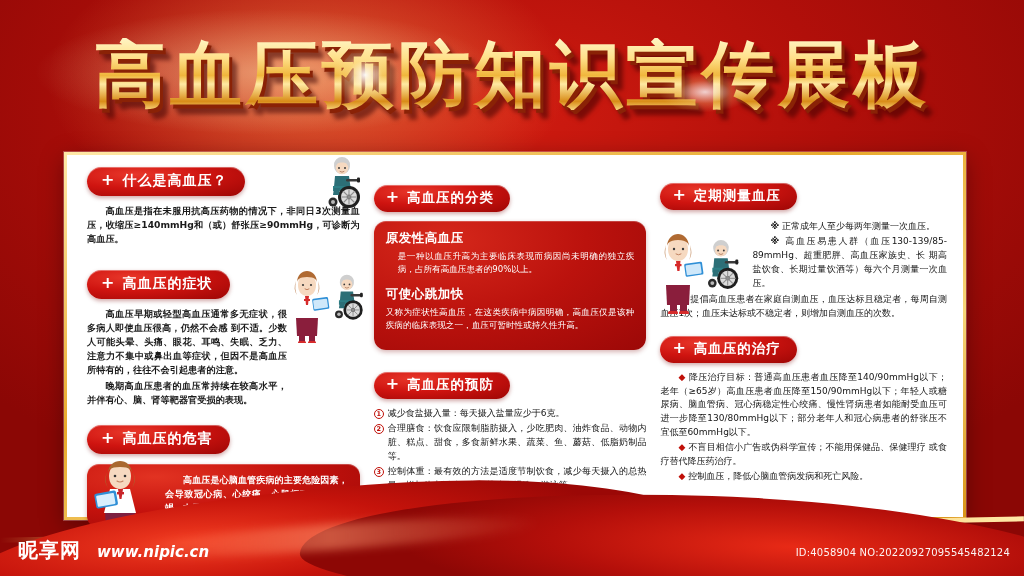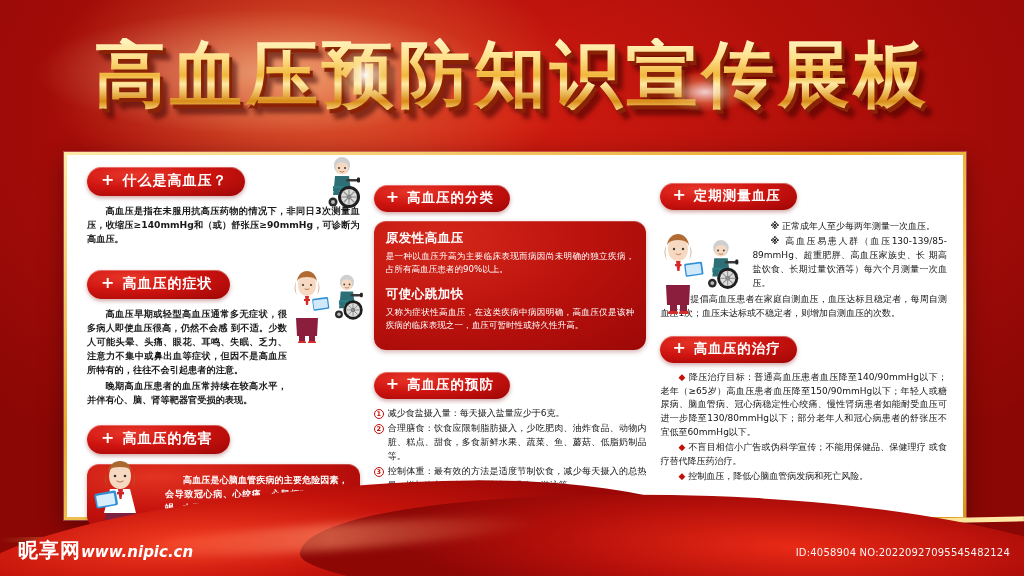--- a/index.html
+++ b/index.html
@@ -75,21 +75,21 @@
     border-radius:50% 50% 40% 60% / 60% 70% 30% 40%;
     transform:rotate(2deg);
   }
   #ribbon .hl{
     position:absolute;left:120px;bottom:26px;width:420px;height:26px;
     background:linear-gradient(90deg,rgba(255,120,80,0),rgba(255,150,110,.55),rgba(255,120,80,0));
     border-radius:50%;transform:rotate(-4deg);filter:blur(4px);
   }
   #watermark{
     position:absolute;left:18px;bottom:12px;z-index:7;
-    display:flex;align-items:baseline;gap:0;color:#fff;
+    display:flex;align-items:baseline;gap:16px;color:#fff;
   }
   #watermark .wm-cn{font-size:20px;font-weight:bold;letter-spacing:1px;}
   #watermark .wm-url{font-size:15px;font-style:italic;font-weight:bold;}
   #idcode{
     position:absolute;right:14px;bottom:18px;z-index:7;
     color:#fff;font-size:10px;letter-spacing:.2px;opacity:.95;
   }
 
   
   #panel{
@@ -336,21 +336,21 @@
 
   <div class="col col-mid">
 
     <div class="pill pill-sm" style="margin-top:18px;">
       <span class="plus">+</span>
       <span>高血压的分类</span>
     </div>
 
     <div class="class-box">
       <h4>原发性高血压</h4>
-      <p style="margin-bottom:9px;">是一种以血压升高为主要临床表现而病因尚未明确的独立疾病，占所有高血压患者的90%以上。</p>
+      <p style="margin-bottom:9px;margin-left:12px;">是一种以血压升高为主要临床表现而病因尚未明确的独立疾病，占所有高血压患者的90%以上。</p>
       <h4>可使心跳加快</h4>
       <p>又称为症状性高血压，在这类疾病中病因明确，高血压仅是该种疾病的临床表现之一，血压可暂时性或持久性升高。</p>
     </div>
 
     <div class="pill pill-sm" style="margin-top:22px;">
       <span class="plus">+</span>
       <span>高血压的预防</span>
     </div>
 
     <ul class="numlist">

